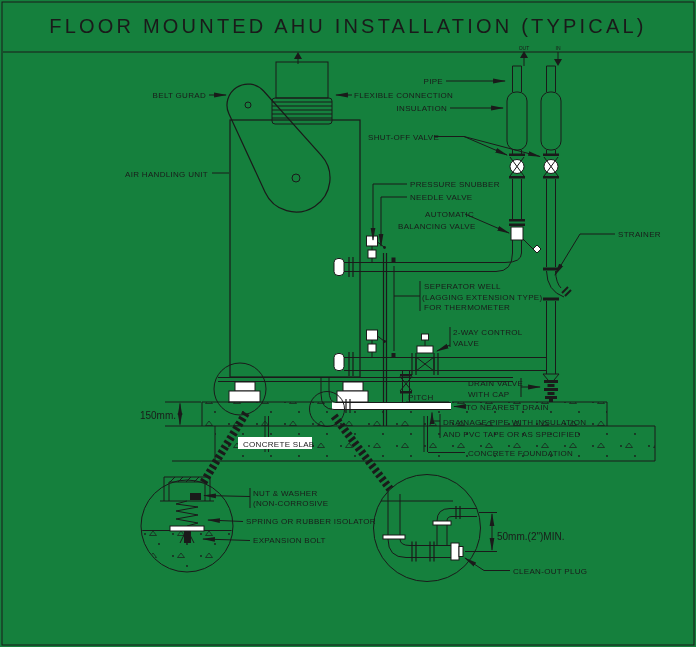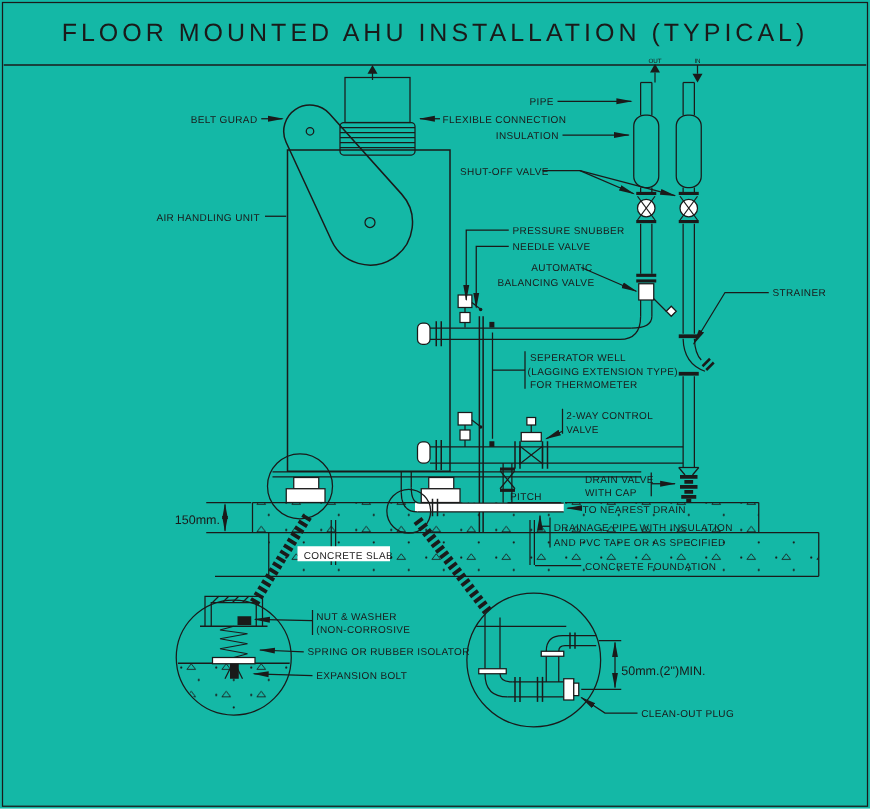--- a/index.html
+++ b/index.html
@@ -1,16 +1,16 @@
 <!DOCTYPE html>
 <html><head>
 <meta charset="utf-8">
 <style>
   html,body{margin:0;padding:0;background:#ffffff;}
-  .page{width:696px;height:647px;position:relative;background:#14b8a6;}
+  .page{width:696px;height:647px;position:relative;background:#15803d;}
   svg{display:block;}
   .ttl{font-family:"Liberation Sans",sans-serif;font-size:20px;letter-spacing:3.2px;fill:#1a1a1a;text-anchor:middle;}
   .lbl{font-family:"Liberation Sans",sans-serif;font-size:8px;letter-spacing:.3px;fill:#1a1a1a;}
   .lble{text-anchor:end;}
   .dim{font-family:"Liberation Sans",sans-serif;font-size:10px;fill:#1a1a1a;}
   .tiny{font-family:"Liberation Sans",sans-serif;font-size:5px;fill:#1a1a1a;text-anchor:middle;}
   .ln{stroke:#1a1a1a;stroke-width:1;fill:none;}
   .ln2{stroke:#1a1a1a;stroke-width:1.2;fill:none;}
   .wht{fill:#ffffff;stroke:#1a1a1a;stroke-width:1;}
   .blk{fill:#1a1a1a;stroke:none;}

